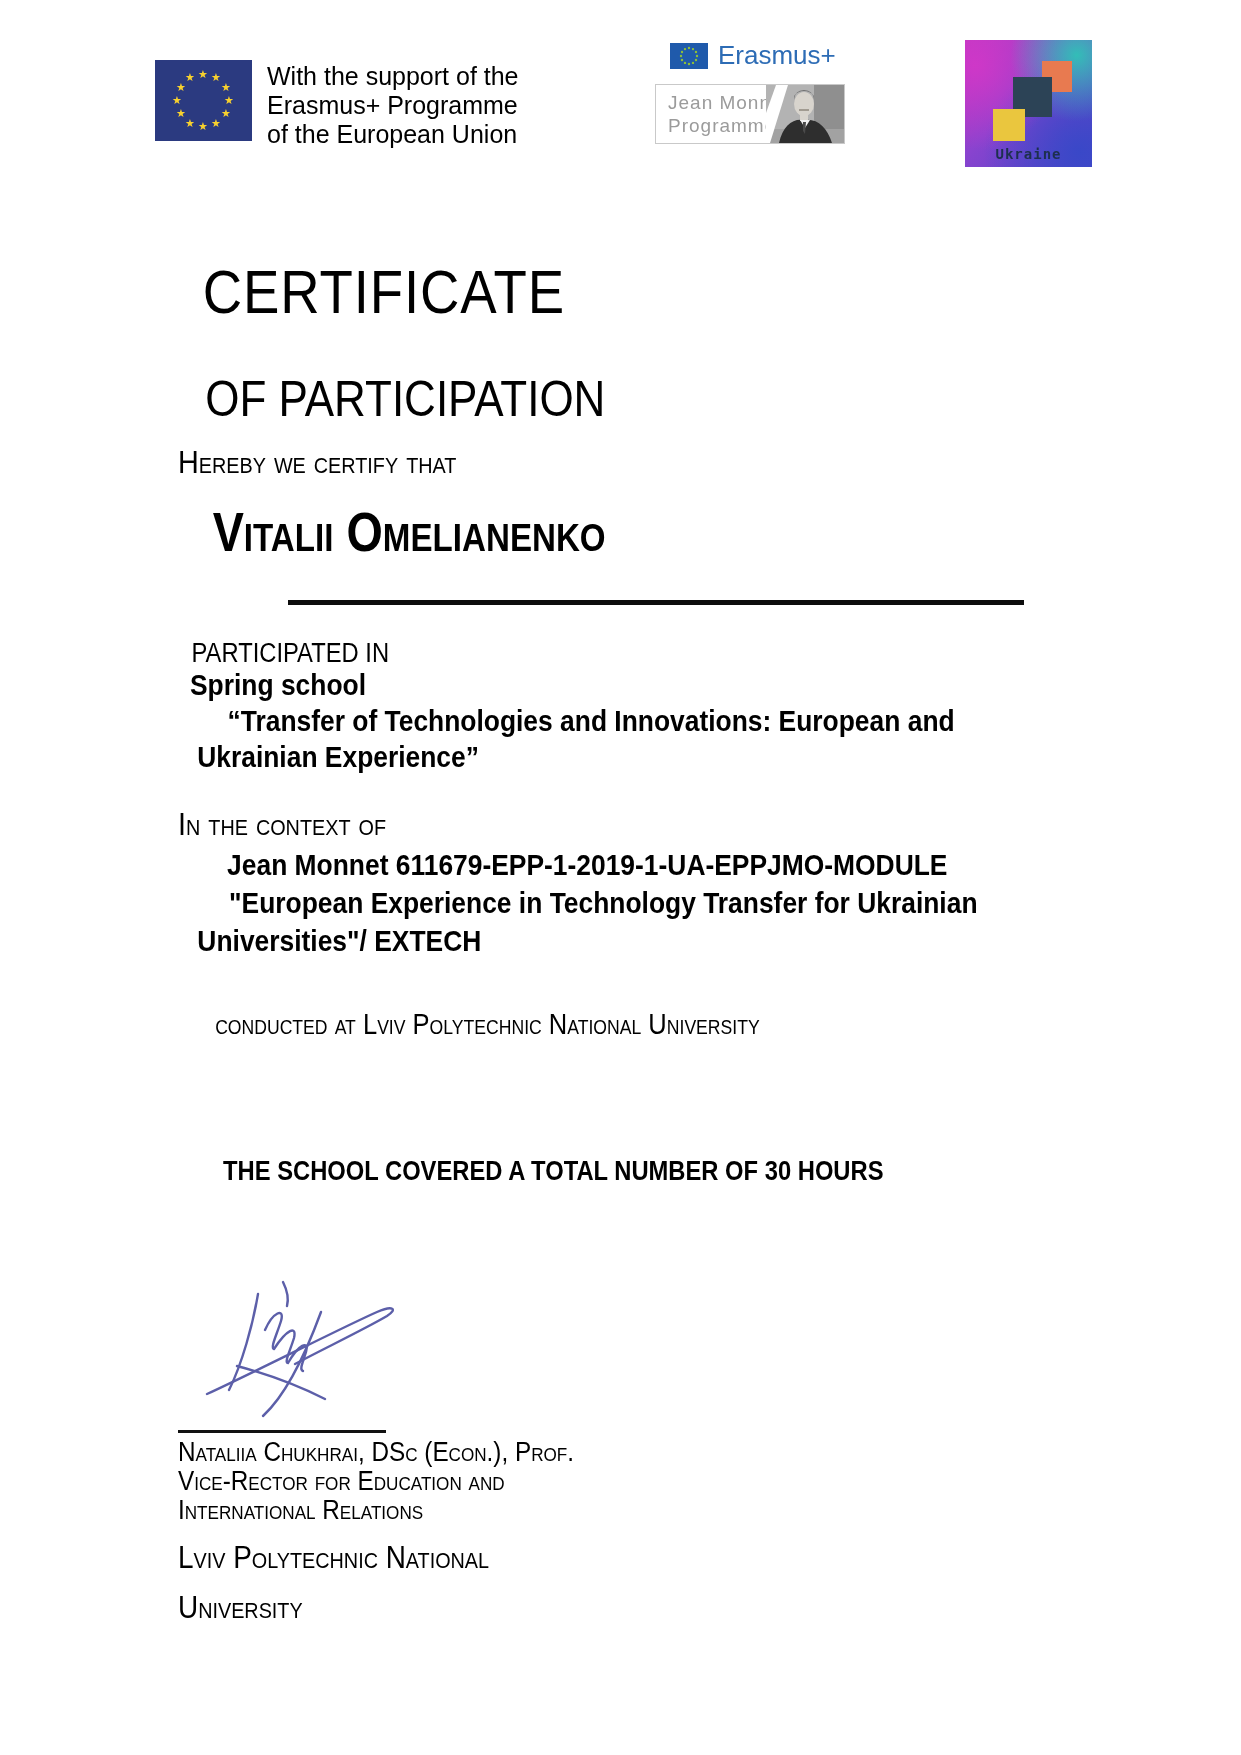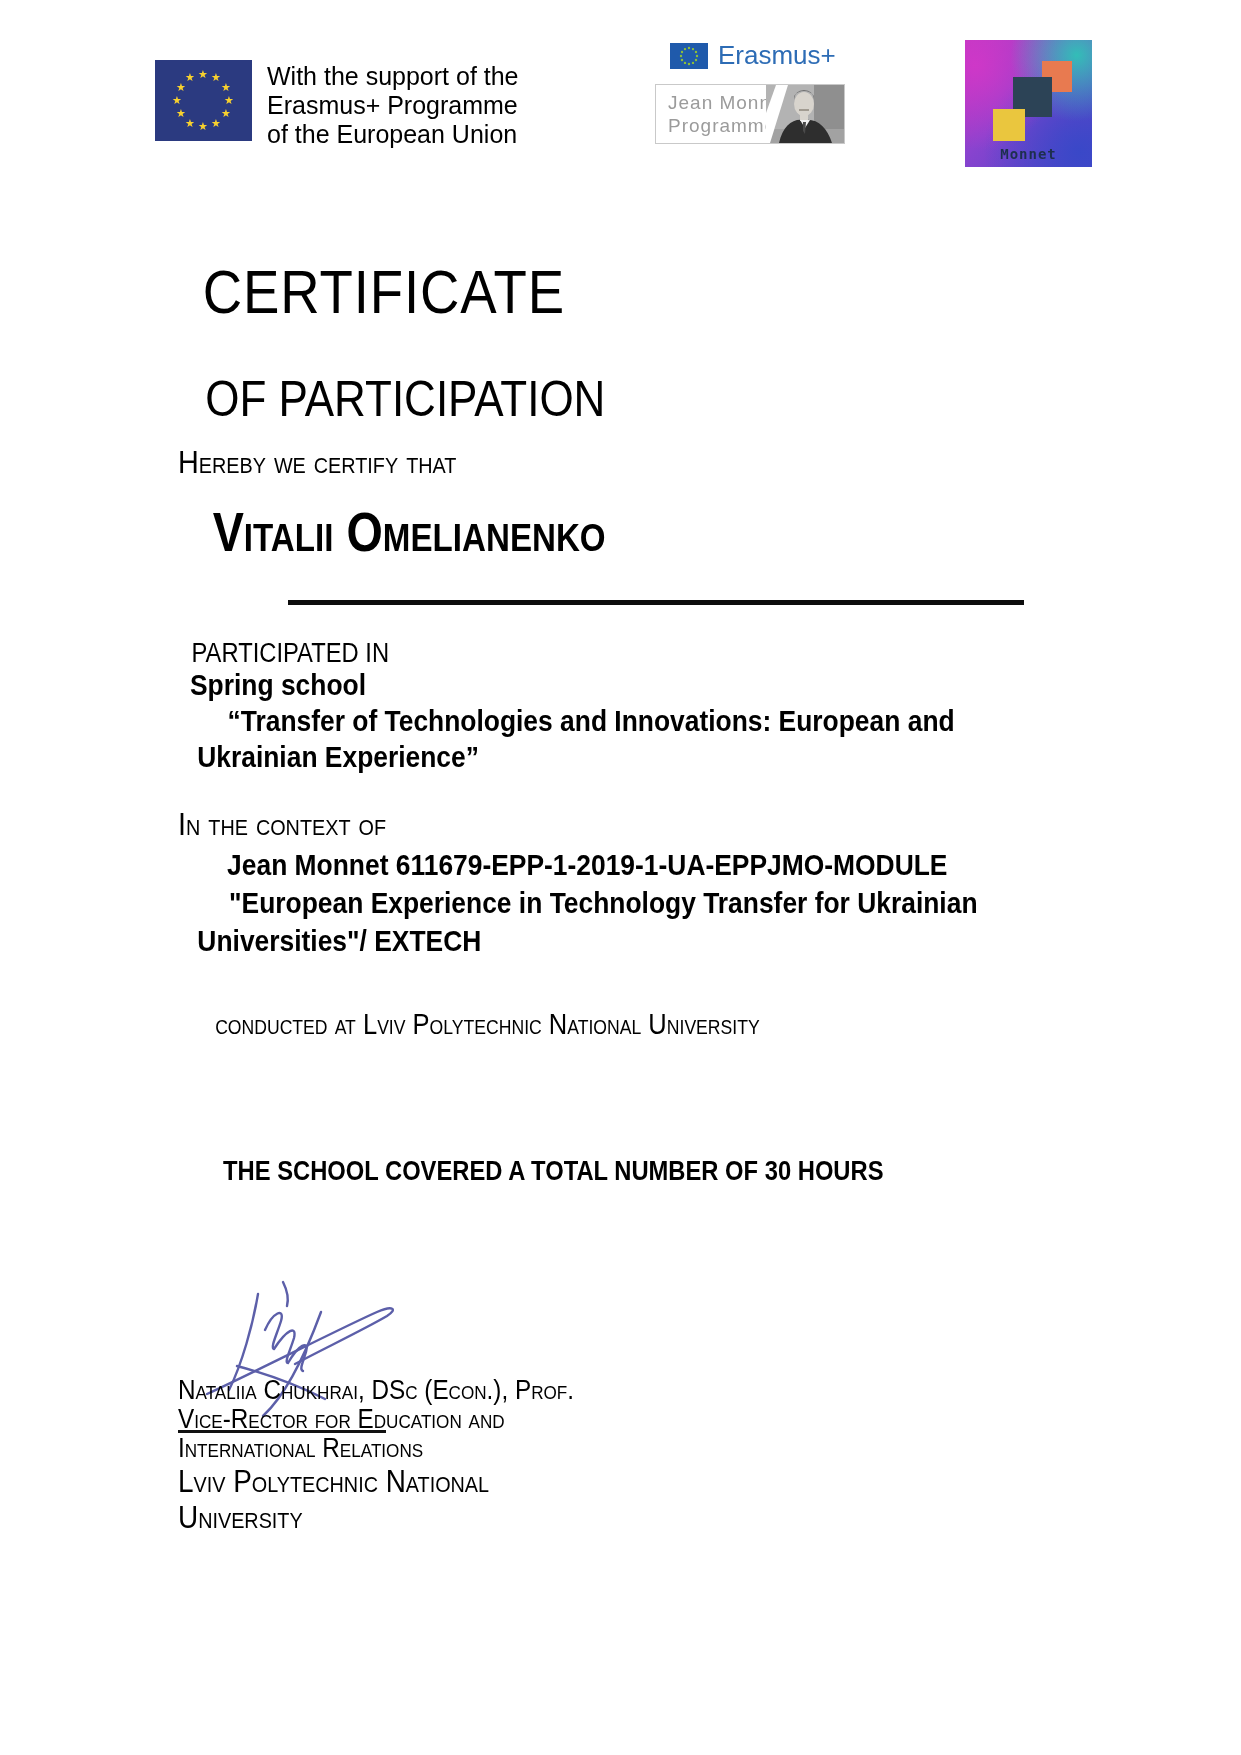--- a/index.html
+++ b/index.html
@@ -69,22 +69,22 @@
   .module2{top:886px;font-size:30px;}
   .module3{top:924px;font-size:30px;}
   .conducted{top:1008px;font-size:29px;}
   .location{top:1063px;font-size:29px;}
   .dates{top:1110px;font-size:28px;}
   .hours{top:1156px;font-size:27px;}
 
   
   .signature-svg{position:absolute;left:195px;top:1272px;}
   .sig-line{position:absolute;left:178px;top:1430px;width:208px;height:0;border-bottom:3px solid #111;}
-  .sig-block{position:absolute;left:178px;top:1376px;font-size:27px;line-height:29px;}
-  .sig-org{font-size:31px;line-height:34px;margin-top:2px;}
+  .sig-block{position:absolute;left:178px;top:1438px;font-size:27px;line-height:29px;}
+  .sig-org{font-size:31px;line-height:34px;margin-top:16px;}
 </style>
 </head>
 <body>
 
 <div class="page">
 
   <div class="eu-logo">
     <div class="eu-flag">
       <span class="eu-star">★</span>
       <span class="eu-star">★</span>
@@ -149,21 +149,21 @@
         </svg>
       </div>
     </div>
 
   </div>
 
   <div class="extech-logo">
     <div class="sq sq-orange"></div>
     <div class="sq sq-dark"></div>
     <div class="sq sq-yellow"></div>
-    <div class="extech-label">Monnet</div>
+    <div class="extech-label">Ukraine</div>
   </div>
 
   <div class="col center title-main">
     <span class="nw">CERTIFICATE</span>
   </div>
   <div class="col center title-sub">
     <span class="nw">OF PARTICIPATION</span>
   </div>
 
   <div class="col hereby">

